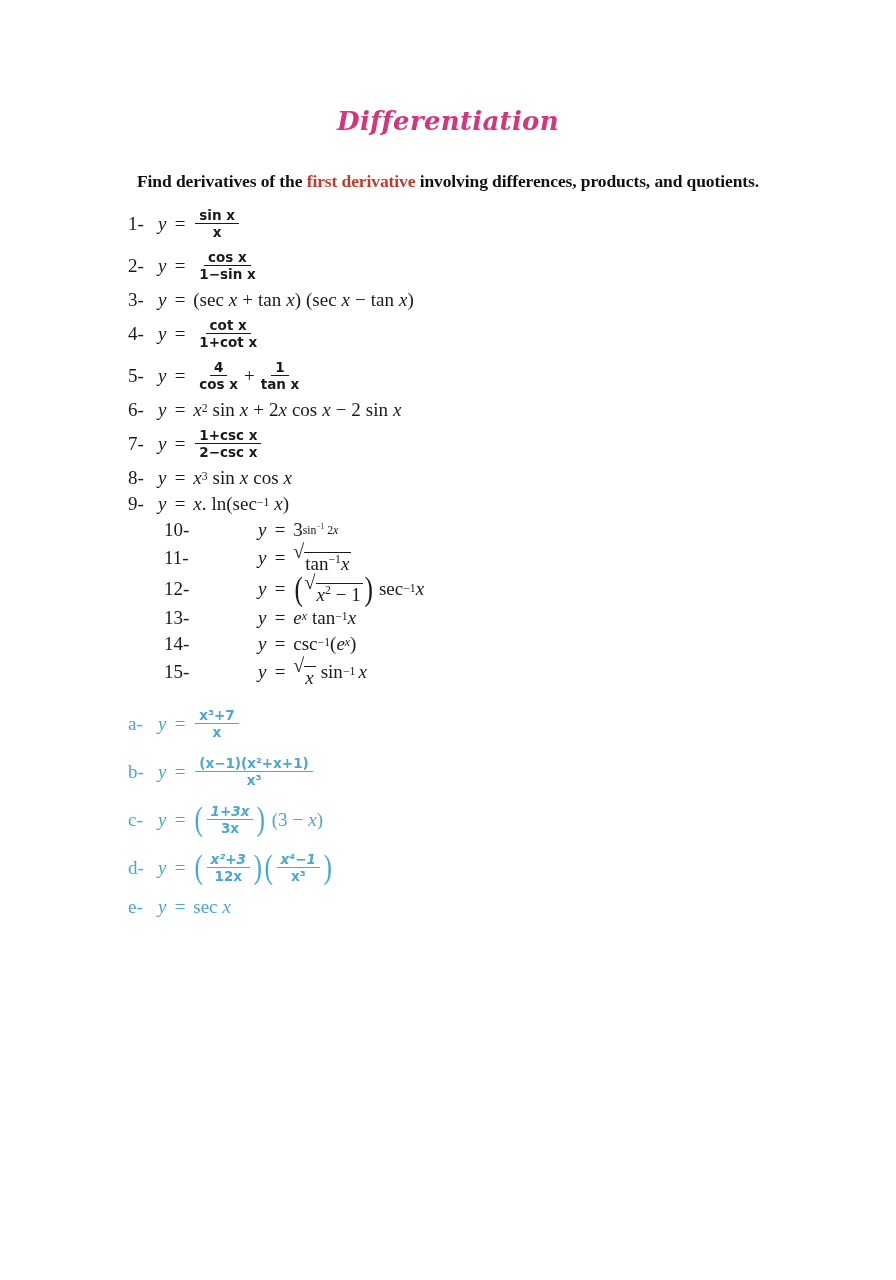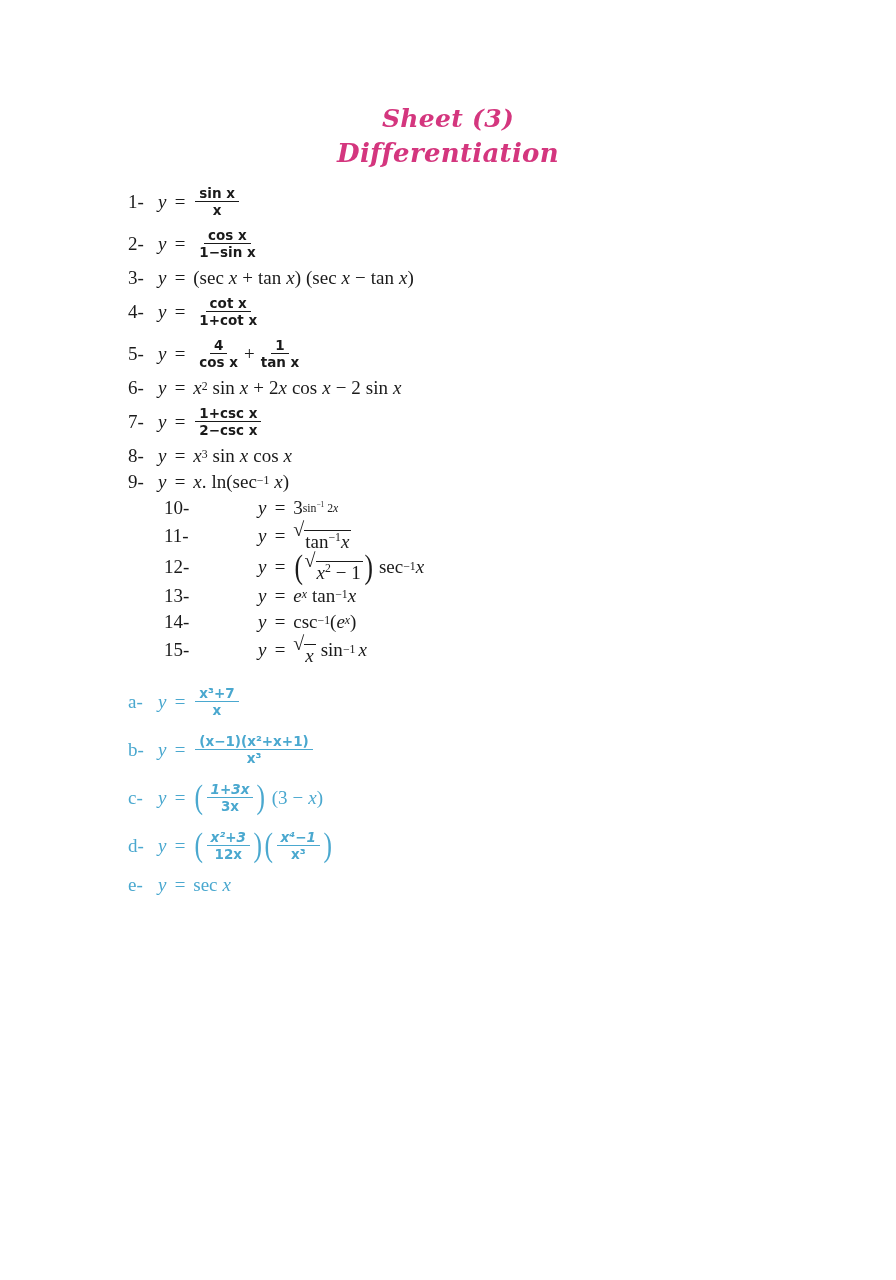--- a/index.html
+++ b/index.html
@@ -145,24 +145,26 @@
   .list.blue { margin-top: 12px; }
   .list.blue .row { min-height: 30px; }
   .list.blue .row.tall { min-height: 48px; }
 </style>
 </head>
 <body>
 
 <div class="page">
 
   <div class="title-block">
-    <div class="title-line title-line-1">Sheet (3)</div>
     <div class="title-line title-line-2">Differentiation</div>
   </div>
 
+  <div class="section-heading dark">
+    <span>Find derivatives of the </span><span class="hl-red">first derivative</span><span> involving differences, products, and quotients.</span>
+  </div>
 
   <div class="list">
 
     <div class="row tall">
       <span class="num w-narrow">1-</span>
       <span class="eq">
         <span class="v">y</span>
           <span class="eqsign">=</span>
           <span class="frac">
           <span class="top">sin x</span>

